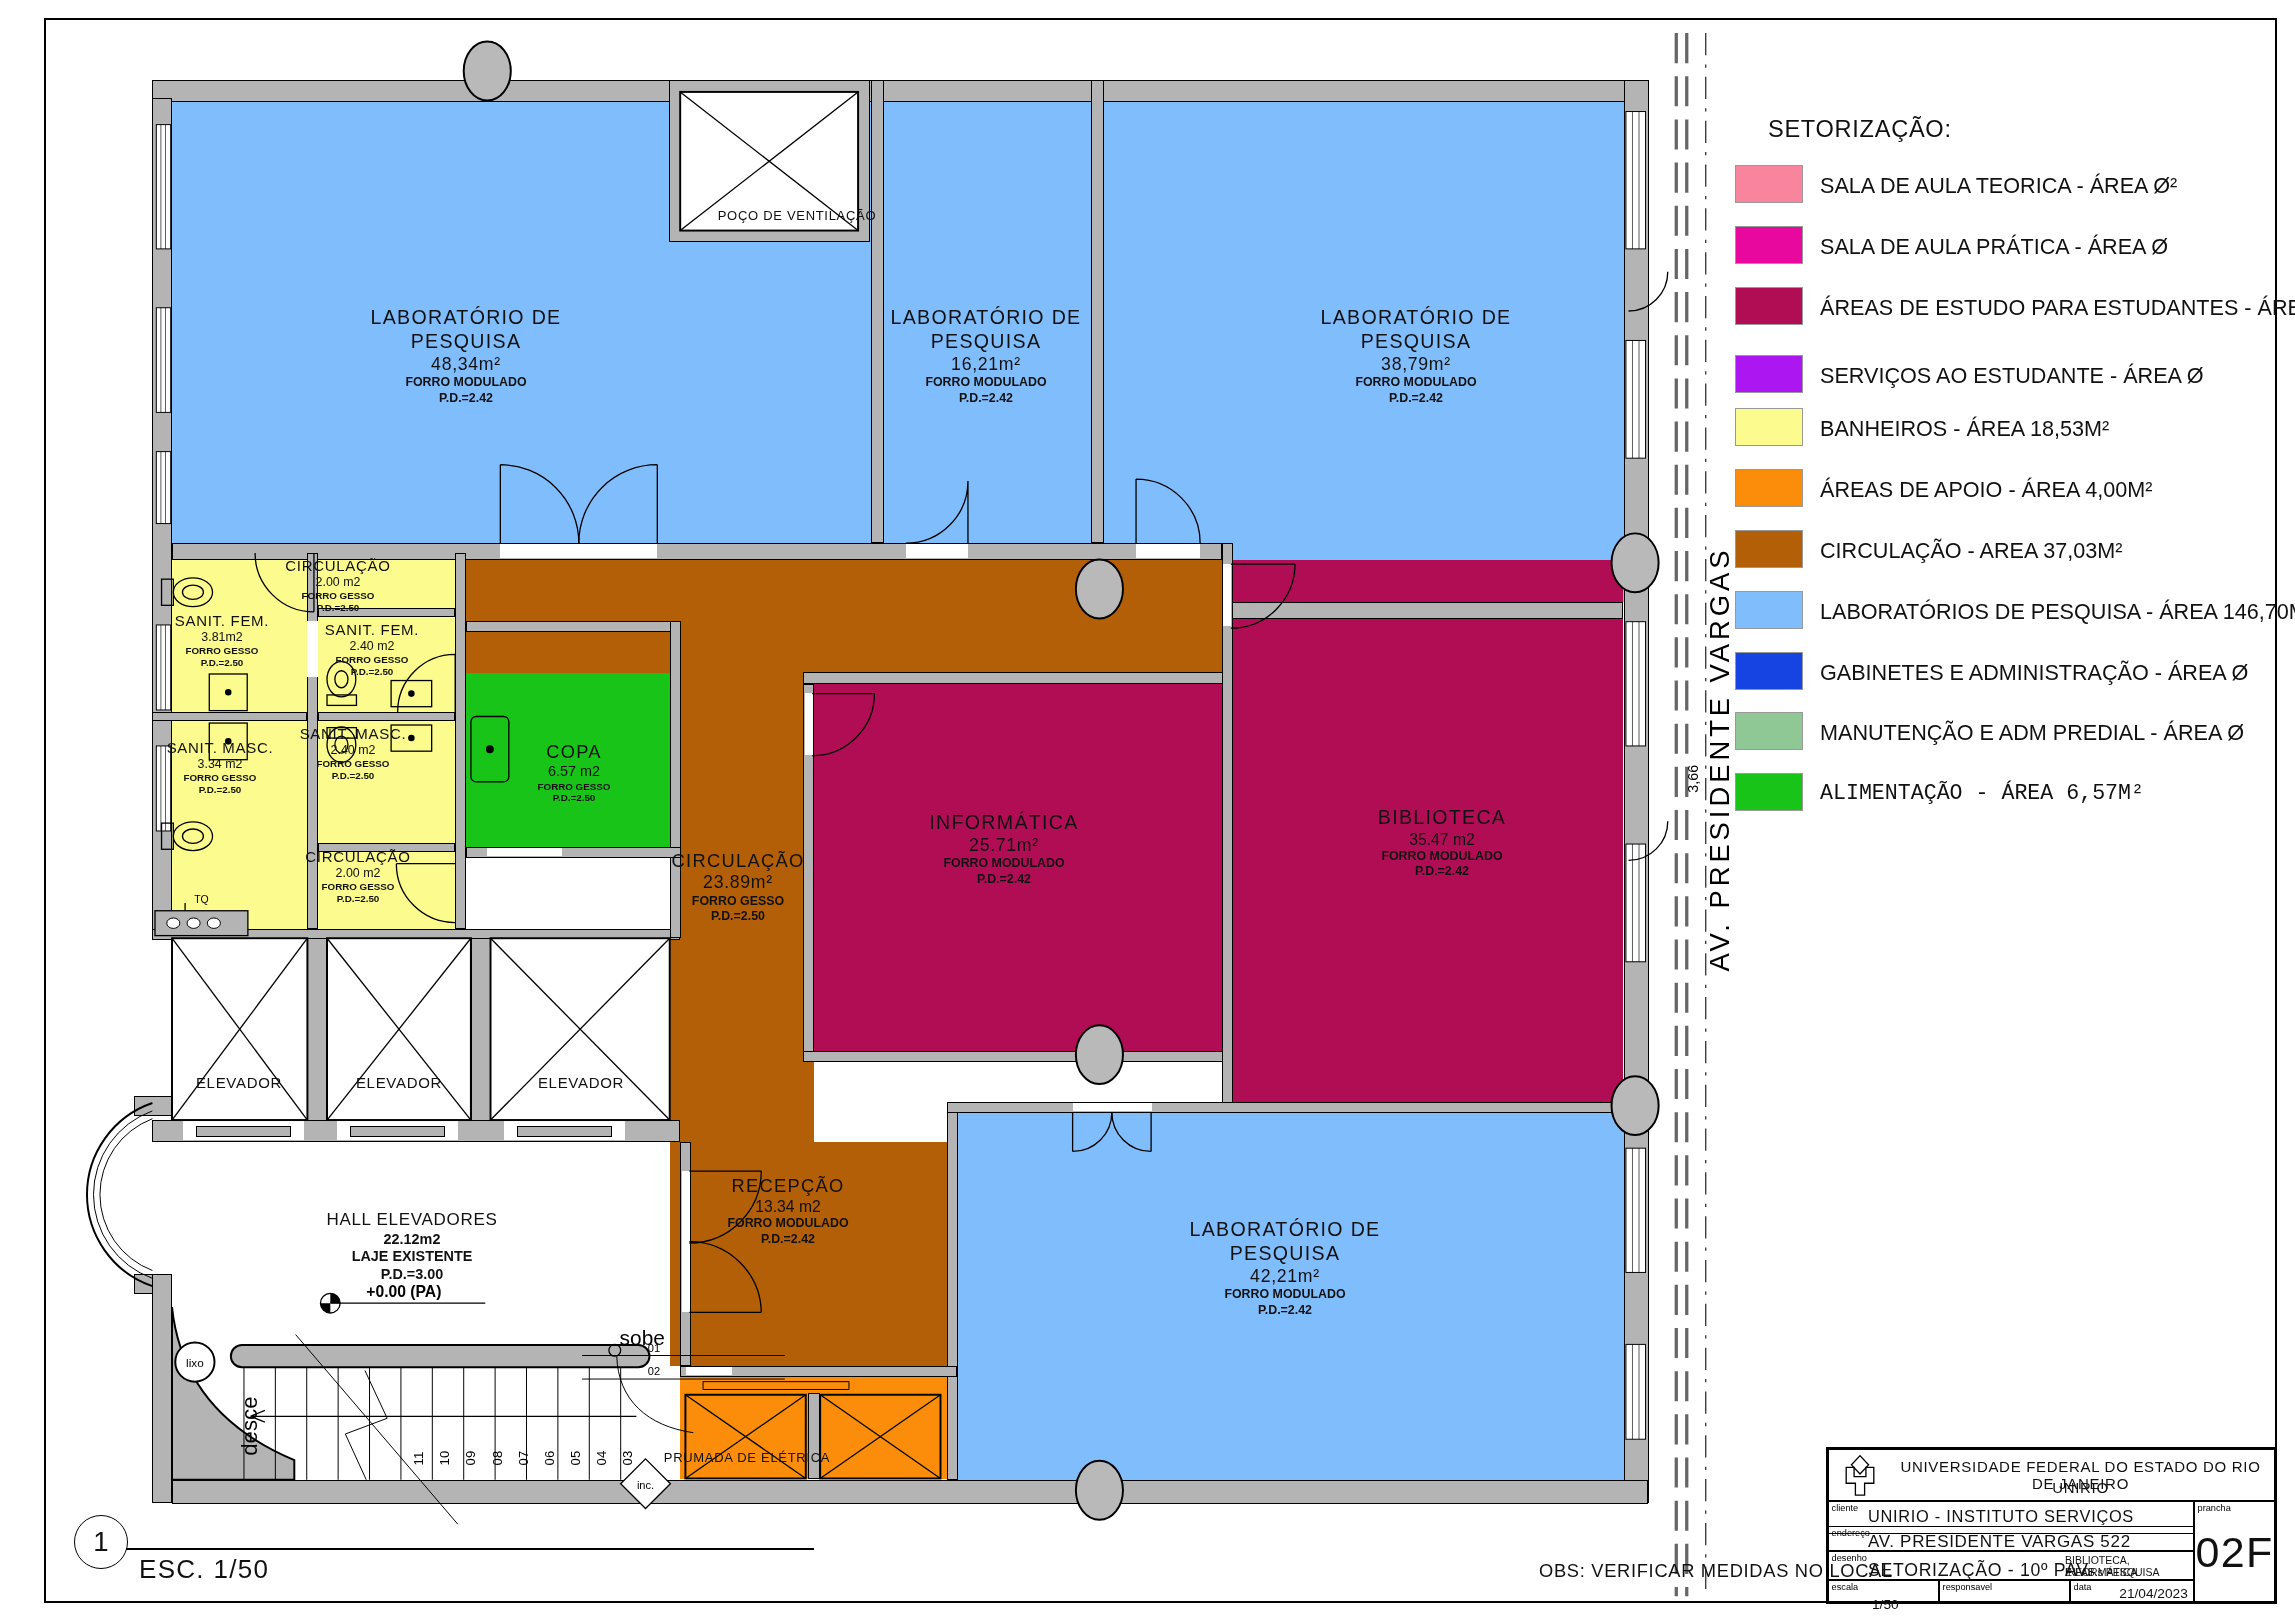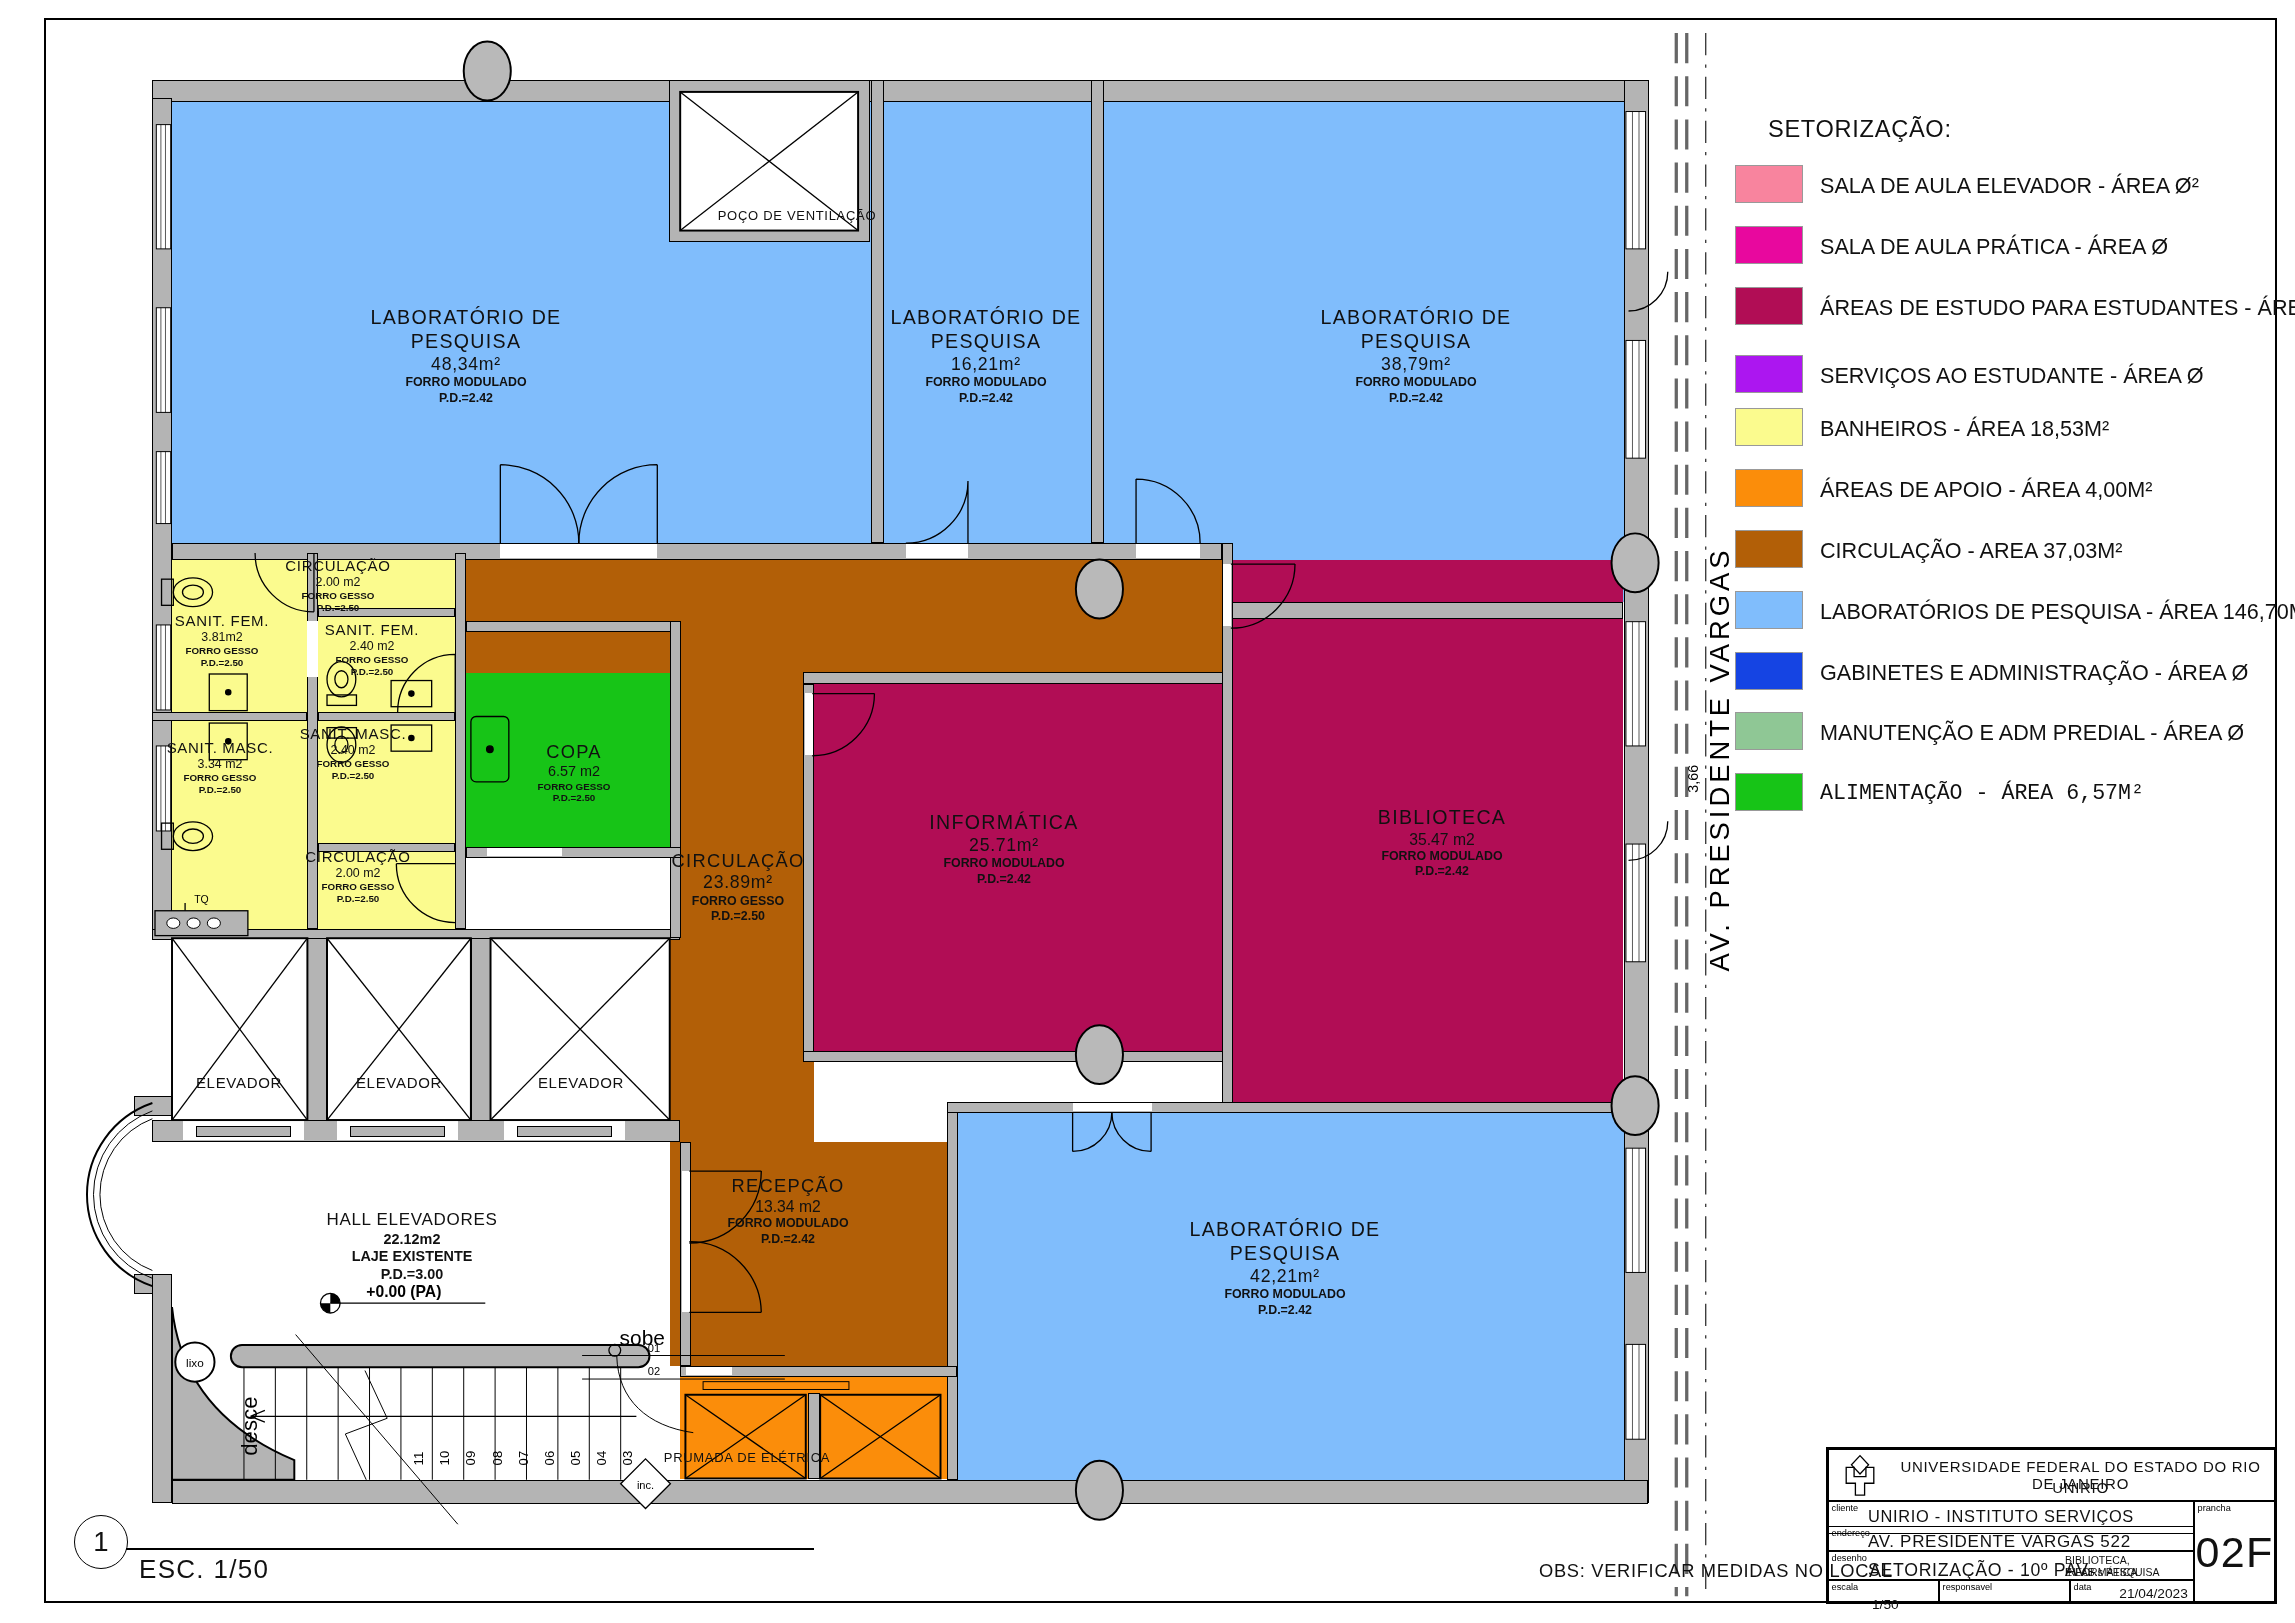--- a/index.html
+++ b/index.html
@@ -449,21 +449,21 @@
       </div>
     <div class="rlabel" style="left:747px;top:1450px;">
         <span class="tiny">PRUMADA DE ELÉTRICA</span>
       </div>
   </div>
 
   <div>
     <div class="legend-title">SETORIZAÇÃO:</div>
     <div class="legend-item" style="top:165px;">
         <span class="legend-swatch" style="background-color: rgb(248, 132, 158);"></span>
-        <span class="legend-label">SALA DE AULA ELEVADOR - ÁREA Ø²</span>
+        <span class="legend-label">SALA DE AULA TEORICA - ÁREA Ø²</span>
       </div>
     <div class="legend-item" style="top:226px;">
         <span class="legend-swatch" style="background-color: rgb(232, 8, 158);"></span>
         <span class="legend-label">SALA DE AULA PRÁTICA - ÁREA Ø</span>
       </div>
     <div class="legend-item" style="top:287px;">
         <span class="legend-swatch" style="background-color: rgb(177, 13, 85);"></span>
         <span class="legend-label">ÁREAS DE ESTUDO PARA ESTUDANTES - ÁREA 61,66M²</span>
       </div>
     <div class="legend-item" style="top:355px;text-align:right;">

